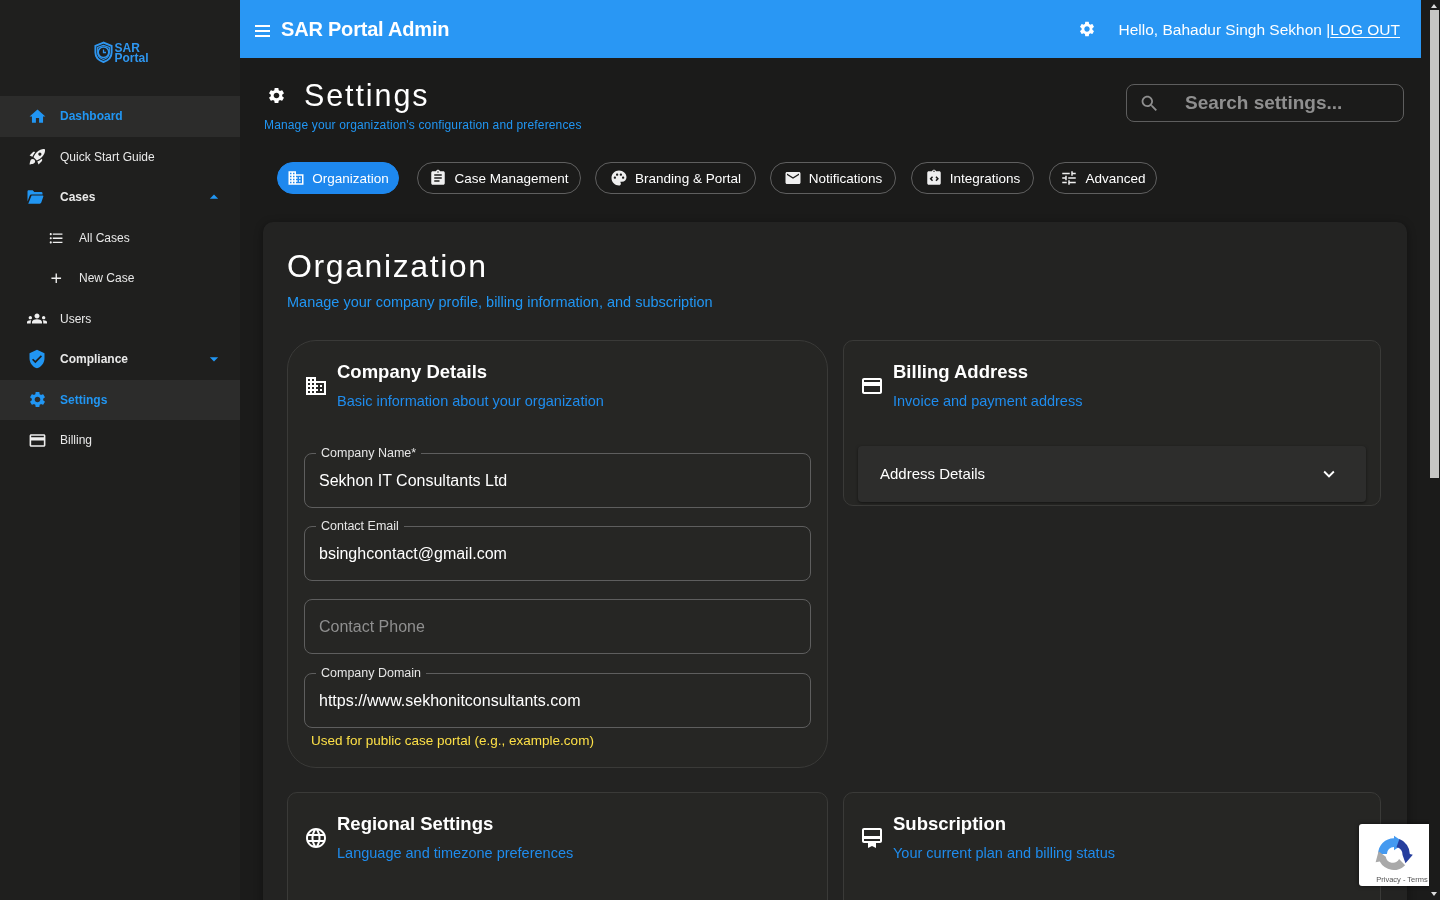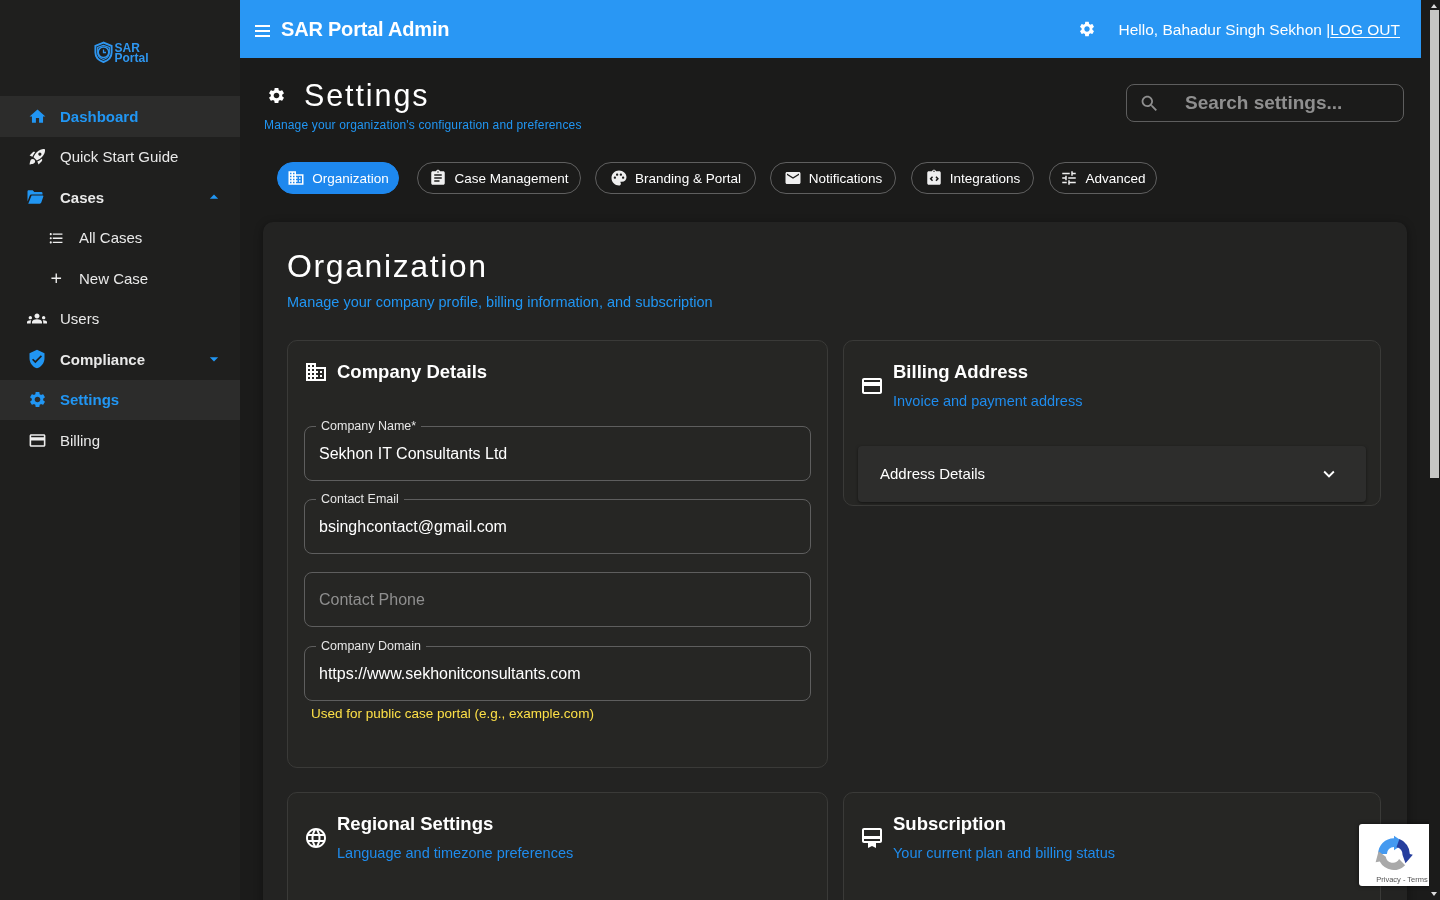--- a/index.html
+++ b/index.html
@@ -3,21 +3,21 @@
 <meta charset="utf-8">
 <style>
 * { margin:0; padding:0; box-sizing:border-box; }
 html,body { width:1440px; height:900px; overflow:hidden; background:#1b1b1a;
   font-family:"Liberation Sans", sans-serif; }
 
 
 #sidebar { position:absolute; left:0; top:0; width:240px; height:900px;
   background:#1f1f1e; z-index:5; }
 #logo { position:absolute; left:0; top:0; width:240px; height:96px; }
-.navrow { position:relative; height:40.5px; display:flex; align-items:center; color:#e9e9e9; font-size:15px; }
+.navrow { position:relative; height:40.5px; display:flex; align-items:center; color:#e9e9e9; font-size:12px; }
 .navrow .nicon { position:absolute; left:27px; width:20px; height:20px; display:flex; align-items:center; justify-content:center; }
 .navrow .nicon svg{ width:19px; height:19px; }
 .navrow.sub .nicon svg{ width:16.5px; height:16.5px; }
 .navrow .ntext { position:absolute; left:60px; }
 .navrow.sub .nicon { left:46px; }
 .navrow.sub .ntext { left:79px; }
 .navrow.sel { background:#2c2c2b; color:#2196f3; }
 .navrow.bold .ntext { font-weight:bold; }
 .caret { position:absolute; right:16px; width:20px; height:20px; }
 
@@ -250,27 +250,28 @@
         </svg>
       <span>Advanced</span>
     </div>
   </div>
 
   <div id="panel">
     <div id="org-title">Organization</div>
     <div id="org-sub">Manage your company profile, billing information, and subscription</div>
     <div id="cardgrid">
 
-      <div class="card" style="height:428px;">
+      <div class="card" style="height:428px;border-radius:29px;">
         <div class="chead">
           <span class="cicon"><svg viewBox="0 0 24 24" fill="#fff">
                 <path d="M12 7V3H2v18h20V7H12zM6 19H4v-2h2v2zm0-4H4v-2h2v2zm0-4H4V9h2v2zm0-4H4V5h2v2zm4 12H8v-2h2v2zm0-4H8v-2h2v2zm0-4H8V9h2v2zm0-4H8V5h2v2zm10 12h-8v-2h2v-2h-2v-2h2v-2h-2V9h8v10zm-2-8h-2v2h2v-2zm0 4h-2v2h2v-2z"></path>
               </svg></span>
           <div>
             <div class="ctitle">Company Details</div>
+            <div class="csub">Basic information about your organization</div>
           </div>
         </div>
         <div style="margin-top:42px;">
           <div class="field">
             <span class="flabel">Company Name*</span>
             <span class="fval">Sekhon IT Consultants Ltd</span>
           </div>
           <div class="field">
             <span class="flabel">Contact Email</span>
             <span class="fval">bsinghcontact@gmail.com</span>

